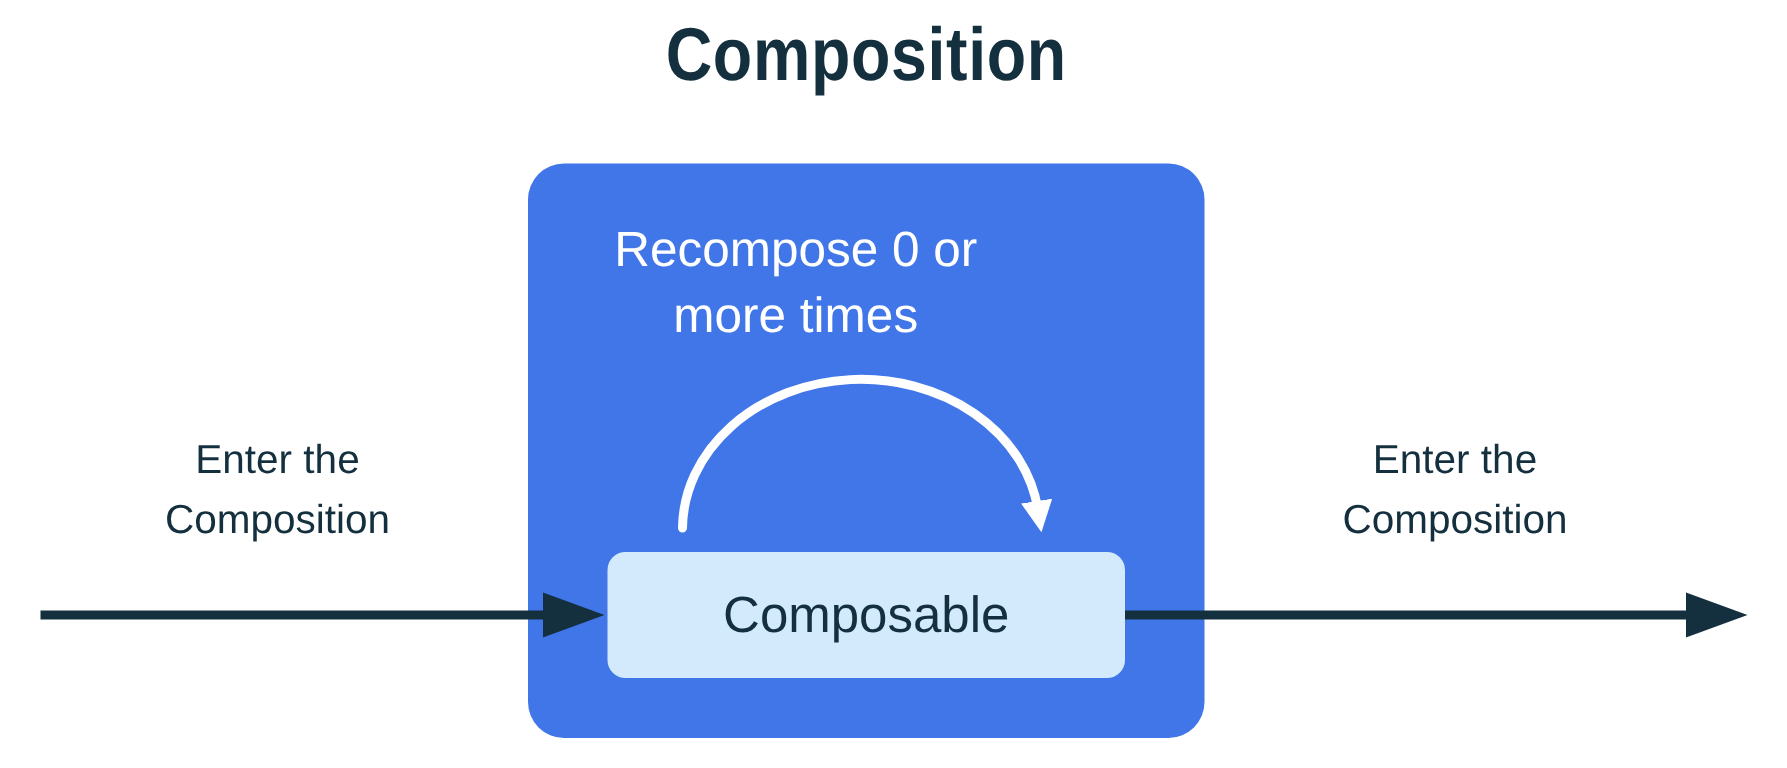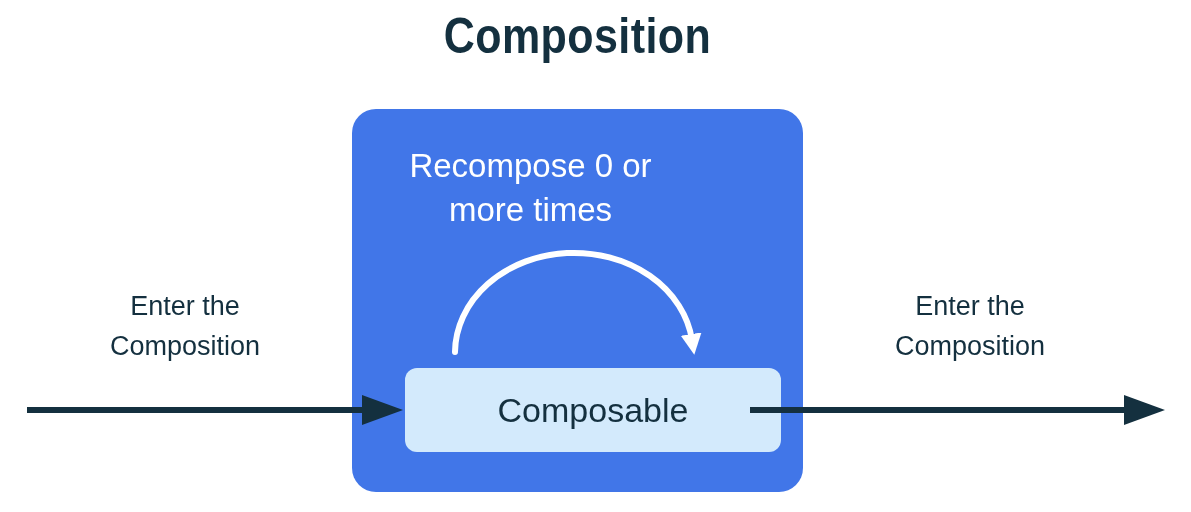--- a/index.html
+++ b/index.html
@@ -46,21 +46,21 @@
     text-align: center;
     color: var(--white, #ffffff);
     font-size: 33px;
     line-height: 44px;
     font-weight: 400;
   }
   .composable-box {
     position: absolute;
     left: 405px;
     top: 368px;
-    width: 376px;
+    width: 345px;
     height: 84px;
     background: var(--light_box, #D3EAFC);
     border-radius: 12px;
     display: flex;
     align-items: center;
     justify-content: center;
   }
   .composable-box span {
     color: var(--dark_navy, #14303F);
     font-size: 34px;

